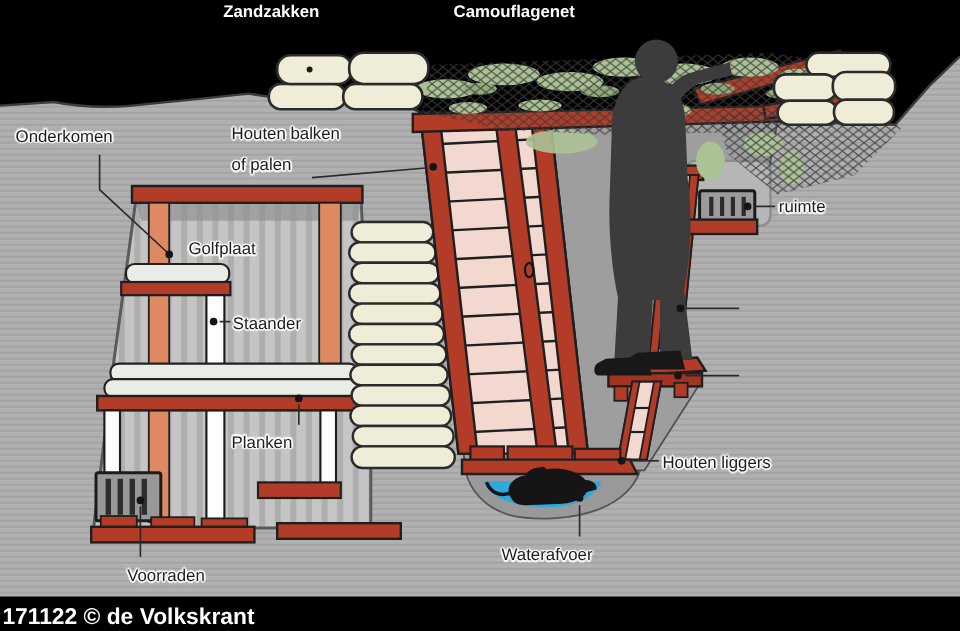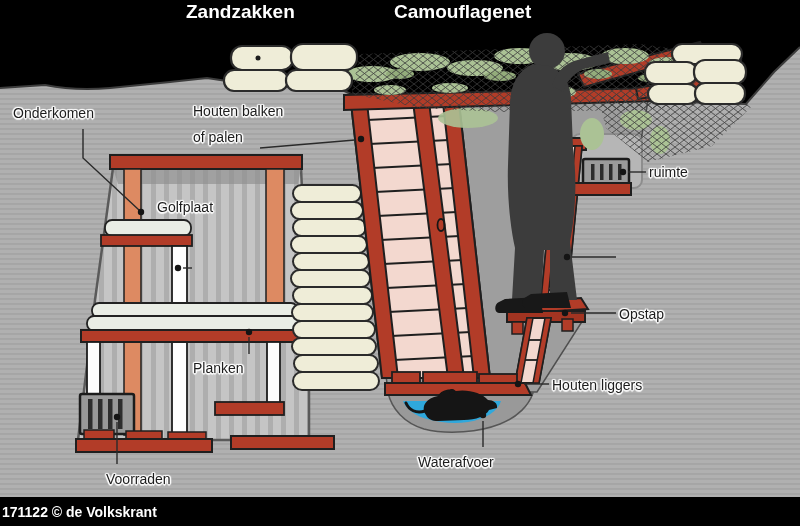--- a/index.html
+++ b/index.html
@@ -4,22 +4,22 @@
 <style>
   html,body{margin:0;padding:0;background:#000;}
   #stage{position:relative;width:800px;height:526px;background:#000;overflow:hidden;
          font-family:"Liberation Sans",sans-serif;}
   #art{position:absolute;left:0;top:0;}
   .lbl{position:absolute;font-size:14px;line-height:26px;color:#1c1c1c;white-space:nowrap;
        text-shadow:-1.5px 0 1px rgba(255,255,255,.92),1.5px 0 1px rgba(255,255,255,.92),
         0 -1.5px 1px rgba(255,255,255,.92),0 1.5px 1px rgba(255,255,255,.92),
         -1px -1px 1px rgba(255,255,255,.92),1px 1px 1px rgba(255,255,255,.92),
         1px -1px 1px rgba(255,255,255,.92),-1px 1px 1px rgba(255,255,255,.92);}
-  .lbl-top{position:absolute;font-size:19px;font-weight:bold;color:#fff;white-space:nowrap;text-shadow:none;}
-  .credit{position:absolute;font-size:14px;font-weight:bold;color:#fff;white-space:nowrap;}
+  .lbl-top{position:absolute;font-size:14px;font-weight:bold;color:#fff;white-space:nowrap;text-shadow:none;}
+  .credit{position:absolute;font-size:19px;font-weight:bold;color:#fff;white-space:nowrap;}
 </style>
 </head>
 <body>
 
 <div id="stage">
 
 <svg id="art" width="800" height="526" viewBox="0 0 800 526">
   <defs>
     <pattern id="gstripes" width="8" height="5" patternUnits="userSpaceOnUse">
       <rect width="8" height="5" fill="#b0b0b0"></rect>
@@ -255,31 +255,31 @@
           <circle cx="518" cy="384" r="3.2" stroke="none"></circle>
         </g>
     <g>
           <line x1="483" y1="421" x2="483" y2="447"></line>
           <circle cx="483" cy="415" r="3.2" stroke="none"></circle>
         </g>
   </g>
 </svg>
 
   <div class="lbl-top" style="left:186px;top:1px">Zandzakken</div>
-  <div class="lbl-top" style="left:394px;top:1px">Camouflagenet</div>
+  <div class="lbl-top" style="left:378px;top:1px">Camouflagenet</div>
 
   <div class="lbl" style="left:13px;top:100px">Onderkomen</div>
   <div class="lbl" style="left:193px;top:98px">
     <div>Houten balken</div>
     <div>of palen</div>
   </div>
   <div class="lbl" style="left:157px;top:194px">Golfplaat</div>
+  <div class="lbl" style="left:194px;top:256px">Staander</div>
   <div class="lbl" style="left:193px;top:355px">Planken</div>
   <div class="lbl" style="left:106px;top:466px">Voorraden</div>
   <div class="lbl" style="left:649px;top:159px">
     <div>ruimte</div>
   </div>
-  <div class="lbl" style="left:619px;top:301px">Opstap</div>
   <div class="lbl" style="left:552px;top:372px">Houten liggers</div>
   <div class="lbl" style="left:418px;top:449px">Waterafvoer</div>
 
   <div class="credit" style="left:2px;top:504px">171122 © de Volkskrant</div>
 </div>
 
 </body></html>

